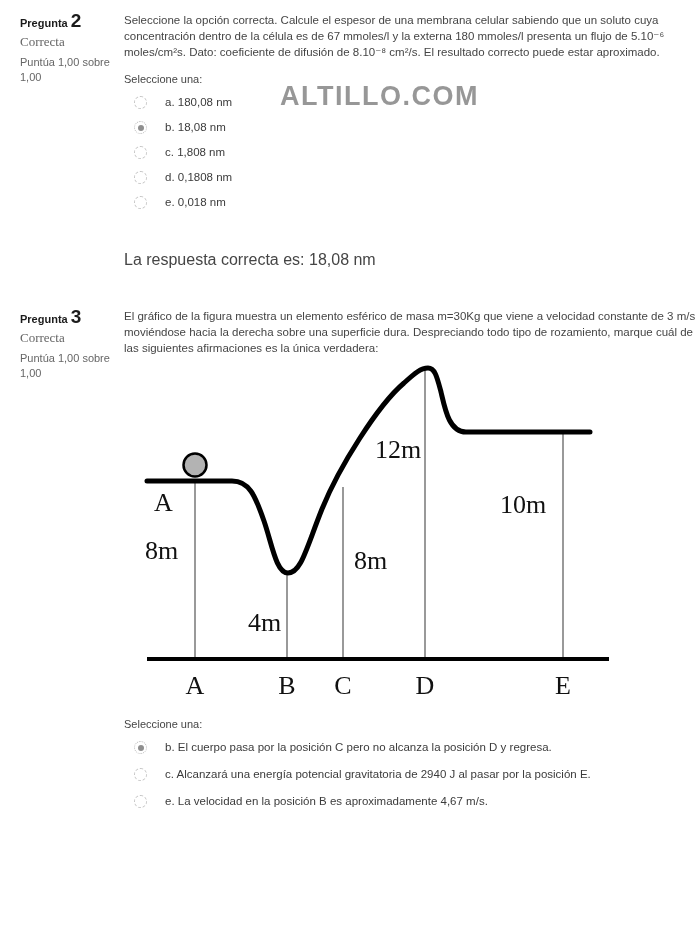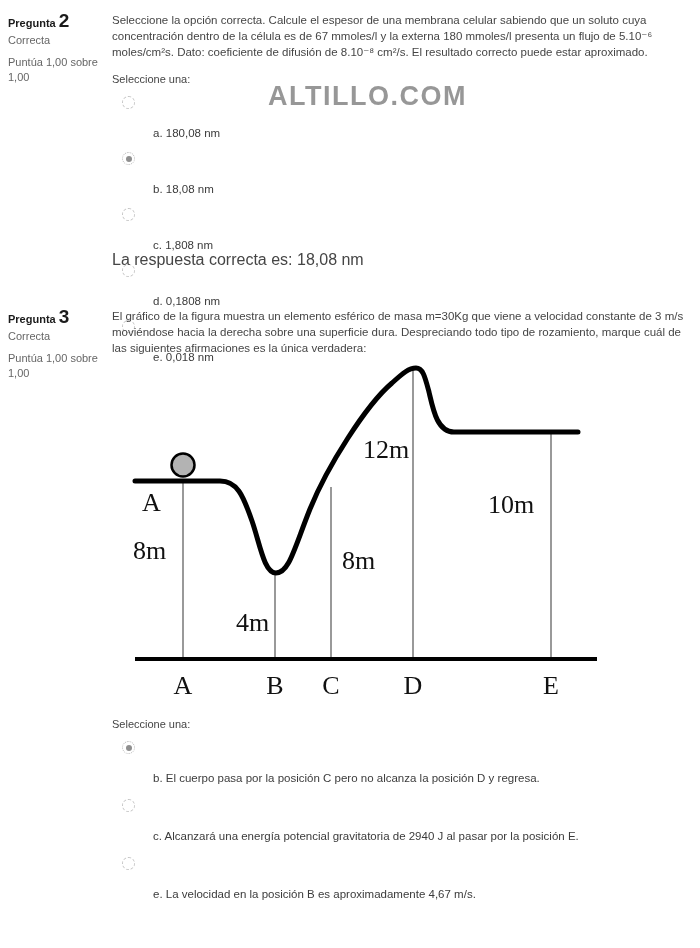--- a/index.html
+++ b/index.html
@@ -1,28 +1,28 @@
 <!DOCTYPE html>
 <html><head>
 <meta charset="utf-8">
 <style>
   html,body{margin:0;padding:0;}
   body{
     width:700px;height:948px;background:#ffffff;
     font-family:"Liberation Sans","DejaVu Sans",sans-serif;
     color:#444;position:relative;overflow:hidden;
   }
-  .qblock{position:absolute;left:0;width:556px;padding-left:40px;}
+  .qblock{position:absolute;left:12px;width:556px;padding-left:40px;}
   #q2{top:10px;height:296px;}
   #q3{top:306px;height:642px;}
 
   .qinfo{position:absolute;left:8px;top:2px;width:98px;}
   .qtitle{color:#1b1b1b;font-weight:bold;font-size:11px;display:flex;align-items:baseline;gap:3px;}
   .qtitle .qnum{font-size:19px;line-height:18px;}
-  .qstatus{position:absolute;top:22px;left:0;color:#666;font-size:11px;}
+  .qstatus{position:absolute;top:22px;left:0;color:#666;font-size:13px;font-family:Liberation Serif, serif;}
   .qpoints{position:absolute;top:43px;left:0;color:#666;font-size:11px;line-height:15px;width:98px;}
 
   .qtext{position:absolute;left:112px;margin:0;font-size:11.5px;line-height:16px;color:#454545;}
   #q2 .qtext{top:2px;width:574px;}
   #q3 .qtext{top:2px;width:578px;}
 
   .watermark{
     position:absolute;top:71px;left:268px;
     font-size:27px;font-weight:bold;letter-spacing:1.5px;
     color:#8f8f8f;opacity:.92;
@@ -40,21 +40,21 @@
   #q3 .option{margin-bottom:11px;}
   .radio{
     width:11px;height:11px;border:1px dashed #c4c4c4;border-radius:50%;
     margin:2px 0 0 10px;position:relative;flex-shrink:0;background:#fff;
   }
   .option[data-selected="true"] .radio{border-style:dotted;border-color:#b5b5b5;}
   .option[data-selected="true"] .radio::after{
     content:"";position:absolute;left:2.5px;top:2.5px;right:2.5px;bottom:2.5px;
     background:#8f8f8f;border-radius:50%;
   }
-  .option-label{margin-left:18px;font-size:11.5px;line-height:16px;color:#3b3b3b;max-width:540px;margin-top:31px;}
+  .option-label{margin-left:18px;font-size:11.5px;line-height:16px;color:#3b3b3b;max-width:540px;}
 
   .answer{position:absolute;left:112px;font-size:16px;color:#454545;}
   #q2 .answer{top:241px;}
   #q3 .answer{top:608px;}
 
   .figure{position:absolute;top:52px;left:120px;}
   .figure text{
     font-family:"Liberation Serif","DejaVu Serif",serif;
     font-size:26px;fill:#111;
   }

